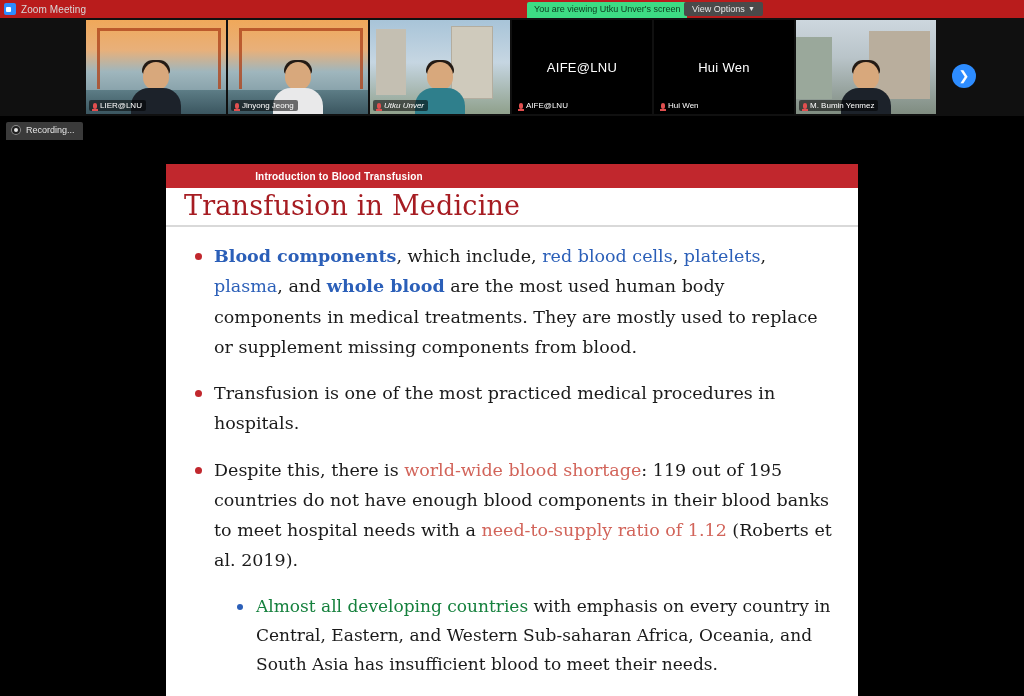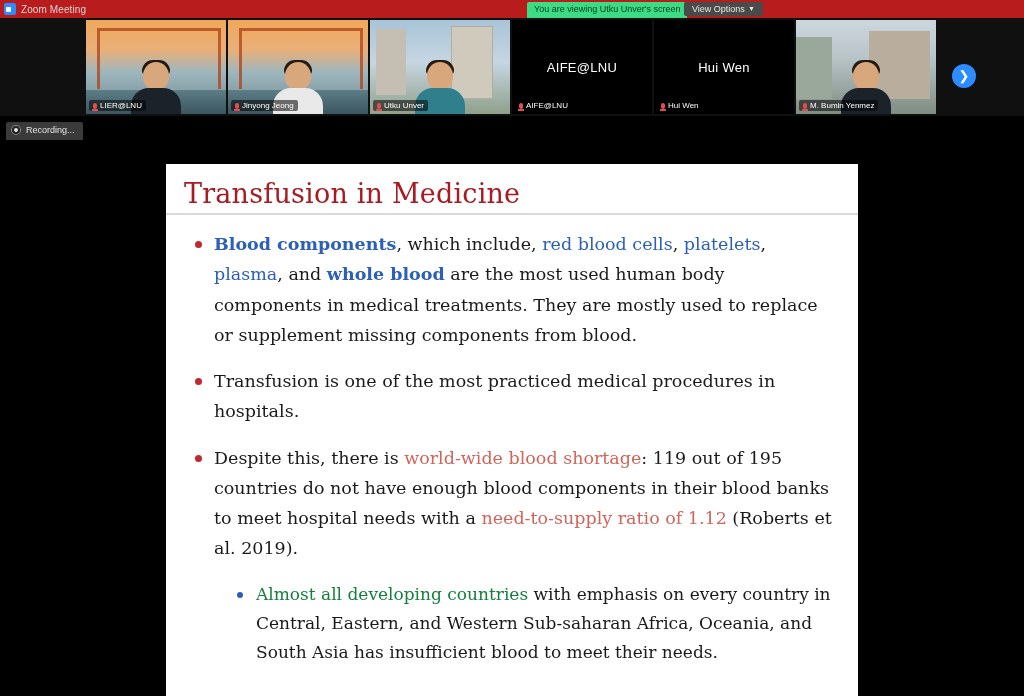--- a/index.html
+++ b/index.html
@@ -96,20 +96,21 @@
   .tile {
     width: 140px;
     height: 94px;
     position: relative;
     overflow: hidden;
     background: #701a75;
   }
   .tile.active {
     outline: 2px solid #f2d13c;
     outline-offset: -2px;
+    font-style: italic;
   }
   .tile .name {
     position: absolute;
     left: 3px;
     bottom: 3px;
     font-size: 8px;
     color: #fff;
     background: rgba(0,0,0,0.55);
     padding: 1px 4px 1px 11px;
     border-radius: 2px;
@@ -322,21 +323,21 @@
   }
   .slide-header .hdr-text {
     width: 346px;
     text-align: center;
     color: #ffffff;
     font-size: 10px;
     font-weight: bold;
     letter-spacing: 0.2px;
   }
   .slide-title-wrap {
-    padding: 14px 0 4px 18px;
+    padding: 2px 0 4px 18px;
     border-bottom: 2px solid #d9d9d9;
   }
   .slide-title {
     color: #a61c22;
     font-size: 27px;
     font-family: "DejaVu Serif", serif;
     font-weight: normal;
     letter-spacing: 0.2px;
   }
   .bullets {
@@ -446,20 +447,23 @@
   <div class="next-arrow">❯</div>
 </div>
 
 <div class="recording">
   <span>Recording...</span>
 </div>
 
 <div class="slide-area">
   <div class="slide">
 
+    <div class="slide-header">
+      <div class="hdr-text">Introduction to Blood Transfusion</div>
+    </div>
 
     <div class="slide-title-wrap">
       <div class="slide-title">Transfusion in Medicine</div>
     </div>
 
     <div class="bullets">
       <div class="bullet">
         <span class="b blue">Blood components</span><span>, which include, </span><span class="blue">red blood cells</span><span>, </span><span class="blue">platelets</span><span>, </span><span class="blue">plasma</span><span>, and </span><span class="b blue">whole blood</span><span> are the most used human body components in medical treatments.  They are mostly used to replace or supplement missing components from blood.</span>
       </div>
 

